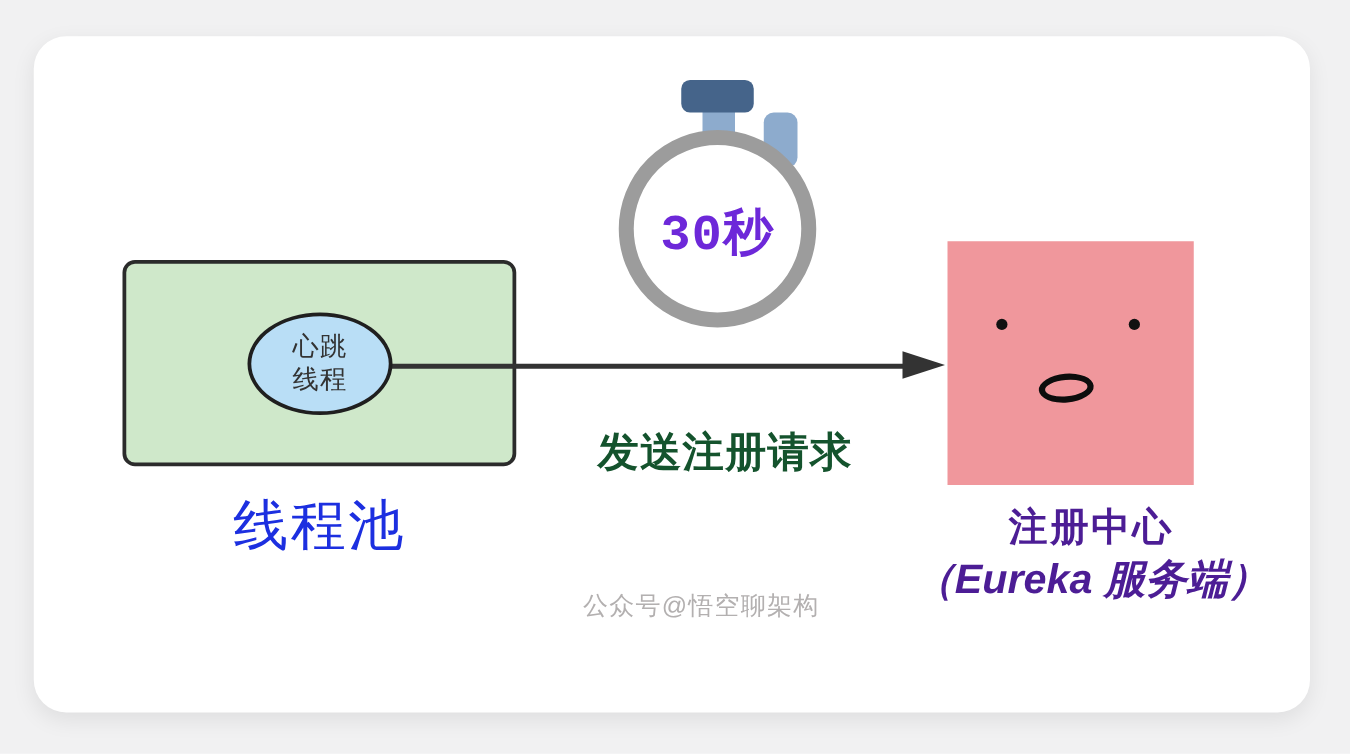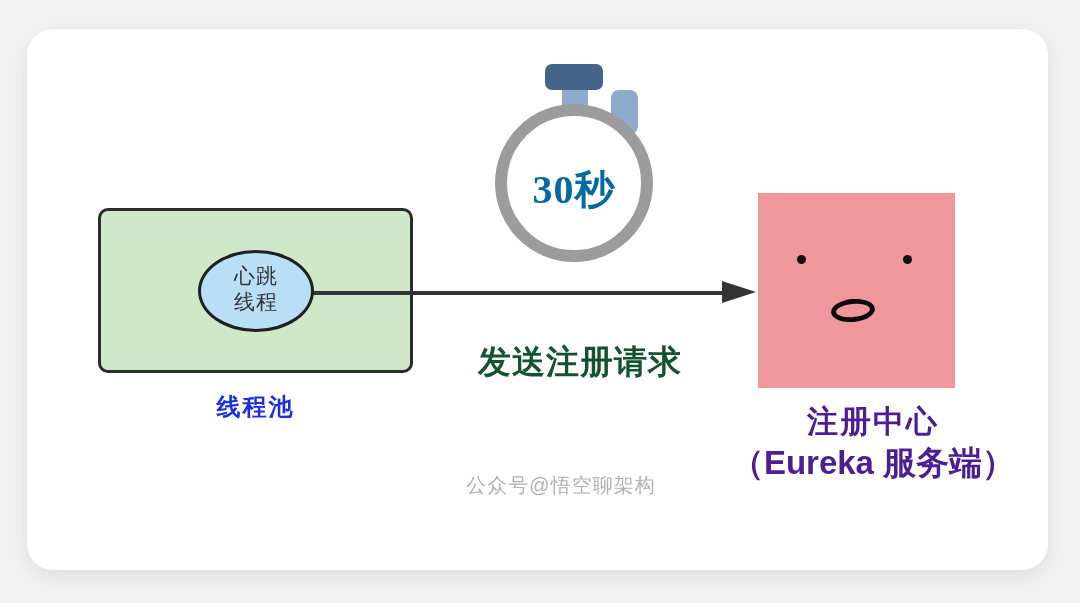--- a/index.html
+++ b/index.html
@@ -27,42 +27,42 @@
   .sw-side-btn{
     position:absolute;left:611px;top:90px;width:27px;height:44px;
     background:#8dabcd;border-radius:8px;z-index:2;
   }
   .sw-ring{
     position:absolute;left:495px;top:104px;width:134px;height:134px;
     background:#ffffff;border:12px solid #9c9c9c;border-radius:50%;
     z-index:3;display:flex;align-items:center;justify-content:center;
   }
   .sw-label{
-    font-family:Liberation Serif, serif;
-    font-weight:bold;font-size:40px;color:#0369a1;line-height:1;
+    font-family:Liberation Mono, monospace;
+    font-weight:bold;font-size:40px;color:#6d28d9;line-height:1;
     letter-spacing:1px;
     margin-top:14px;
   }
   
   .pool-box{
     position:absolute;left:98px;top:208px;width:309px;height:159px;
     background:#cfe8ca;border:3px solid #2b2b2b;border-radius:10px;
     z-index:1;
   }
   .heartbeat-ellipse{
     position:absolute;left:198px;top:250px;width:110px;height:76px;
     background:#b9def6;border:3.5px solid #1f1f1f;border-radius:50%;
-    z-index:3;display:flex;flex-direction:column;align-items:center;justify-content:center;font-family:Liberation Mono, monospace;
+    z-index:3;display:flex;flex-direction:column;align-items:center;justify-content:center;
   }
   .heartbeat-ellipse .line{
     font-size:21px;line-height:26px;color:#333333;letter-spacing:1px;
   }
   .pool-label{
     position:absolute;left:98px;top:391px;width:315px;text-align:center;
-    font-size:24px;font-weight:bold;color:#1c2fe0;letter-spacing:2px;
+    font-size:44px;font-weight:normal;color:#1c2fe0;letter-spacing:2px;
   }
   
   .arrow-line{
     position:absolute;left:313px;top:291px;width:424px;height:3.5px;
     background:#333333;z-index:2;
   }
   .arrow-head{
     position:absolute;left:722px;top:281px;width:0;height:0;
     border-top:11px solid transparent;border-bottom:11px solid transparent;
     border-left:34px solid #333333;z-index:2;
@@ -85,21 +85,21 @@
   .mouth{
     position:absolute;left:73px;top:106px;width:34px;height:13px;
     border:5.5px solid #0d0d0d;border-radius:50%;
     transform:rotate(-5deg);background:transparent;
   }
   .registry-label{
     position:absolute;left:698px;top:404px;width:350px;text-align:center;
     color:#4c1d95;font-weight:bold;
   }
   .registry-label .l1{font-size:31px;line-height:36px;letter-spacing:2px;}
-  .registry-label .l2{font-size:33px;line-height:46px;}
+  .registry-label .l2{font-size:33px;line-height:46px;font-style:italic;}
   
   .watermark{
     position:absolute;left:411px;top:469px;width:300px;text-align:center;
     color:#b3b0b0;font-size:20px;line-height:32px;letter-spacing:1px;
   }
 </style>
 </head>
 <body>
 
 <div class="stage">

